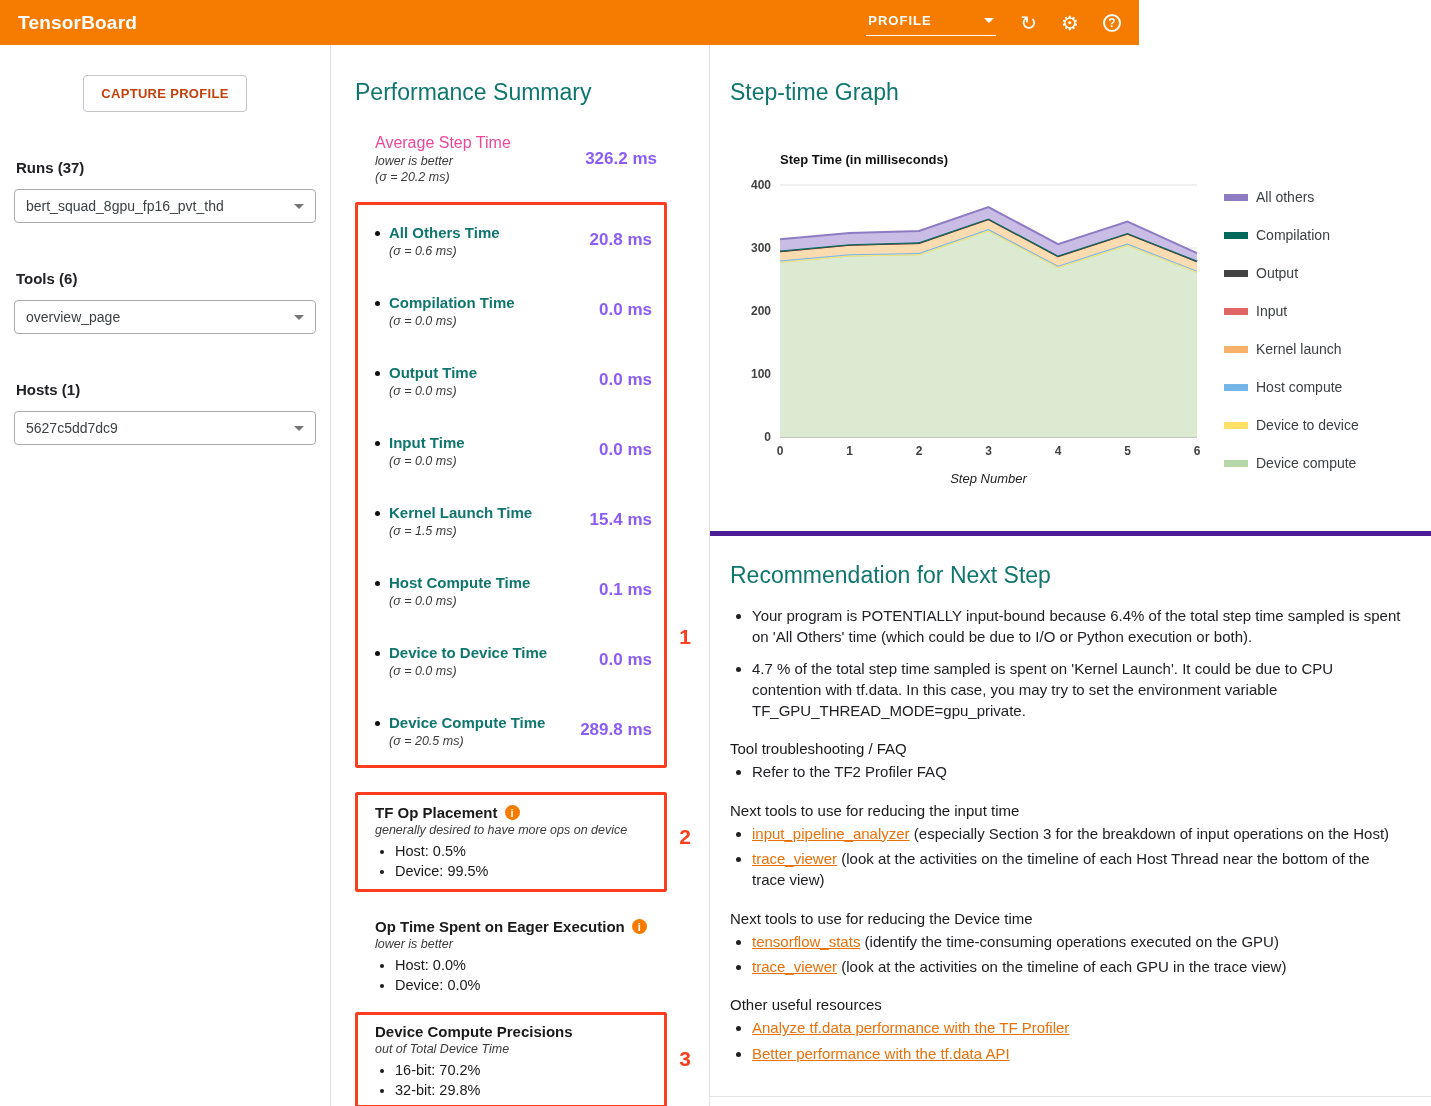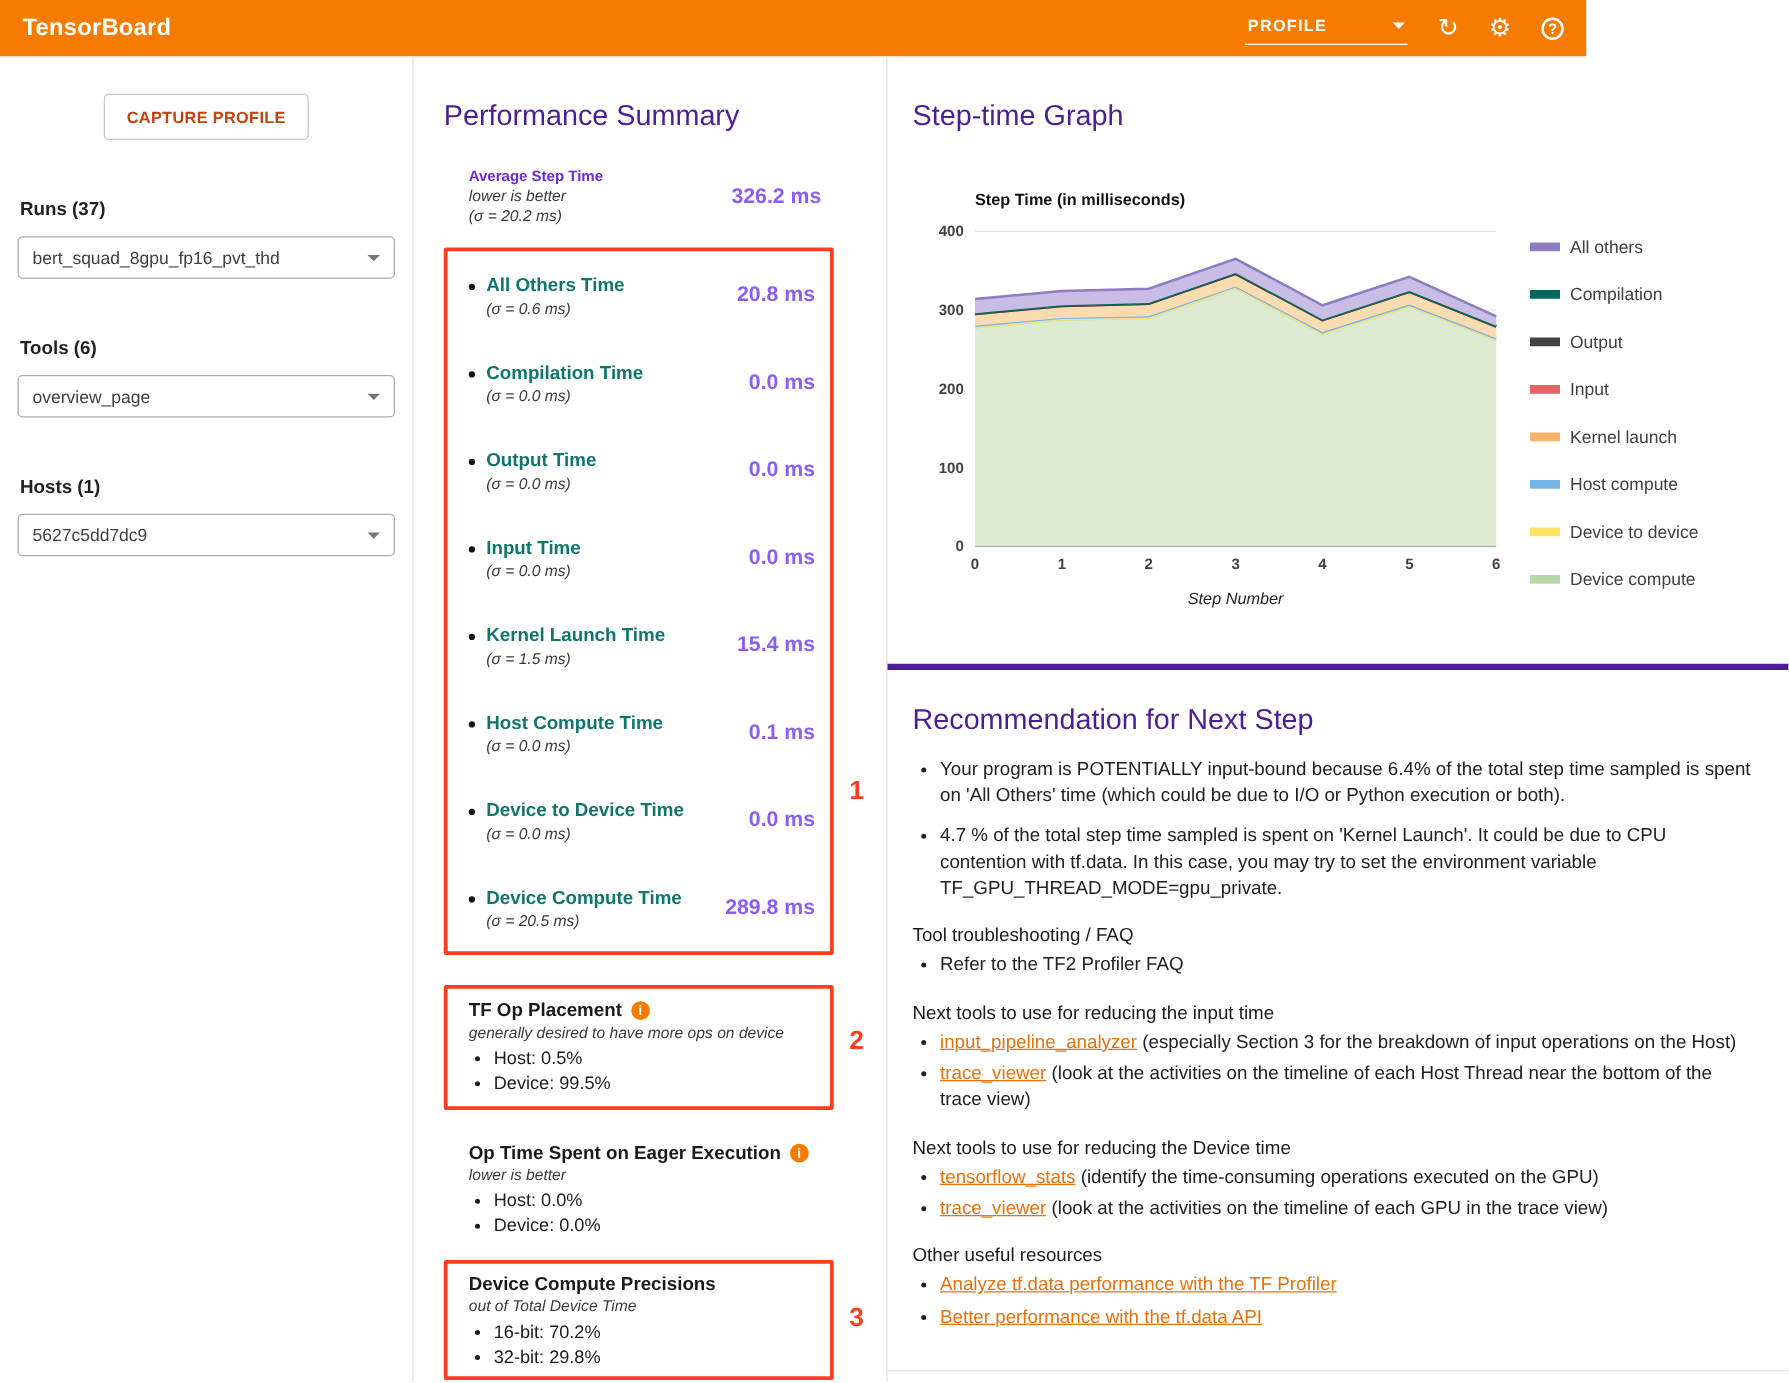--- a/index.html
+++ b/index.html
@@ -1,21 +1,21 @@
 <!DOCTYPE html>
 <html><head>
 <meta charset="utf-8">
 <style>
   * { box-sizing: border-box; }
   html,body { margin:0; padding:0; background:#fff; }
   body { font-family:"Liberation Sans","DejaVu Sans",sans-serif; color:#212121; }
   .page { position:relative; width:1431px; height:1106px; overflow:hidden; background:#fff; }
 
   
-  .header { position:absolute; top:0; left:0; width:1269px; height:45px; background:#f57c00;
+  .header { position:absolute; top:0; left:0; width:1139px; height:45px; background:#f57c00;
             display:flex; align-items:center; padding:0 18px; color:#fff; }
   .app-title { font-size:19px; font-weight:700; letter-spacing:.2px; }
   .header-right { margin-left:auto; display:flex; align-items:center; gap:24px; }
   .profile-select { display:flex; align-items:center; justify-content:space-between; width:130px;
                     border-bottom:1px solid #fff; padding:3px 2px 7px 2px; font-size:13px;
                     font-weight:700; letter-spacing:1px; cursor:pointer; }
   .caret { width:0; height:0; border-left:5px solid transparent; border-right:5px solid transparent; }
   .caret-white { border-top:5px solid #fff; }
   .caret-gray { border-top:5px solid #757575; }
   .hicon { font-size:20px; line-height:1; cursor:pointer; }
@@ -30,24 +30,24 @@
                  font-family:"Liberation Sans","DejaVu Sans",sans-serif; }
   .side-group { padding:0 14px; }
   .side-label { font-weight:700; font-size:15px; margin:47px 0 13px 2px; color:#202124; }
   .select { height:34px; border:1px solid #ababab; border-radius:4px; background:#fff;
             display:flex; align-items:center; justify-content:space-between; padding:0 11px;
             font-size:14px; color:#3c4043; cursor:pointer; }
 
   
   .mid { position:absolute; top:45px; left:331px; width:379px; bottom:0;
          border-right:1px solid #e3e3e3; padding:0 0 0 24px; overflow:hidden; }
-  h2.sec-title { font-size:23px; font-weight:400; color:#4c1d95; margin:34px 0 0 0; }
+  h2.sec-title { font-size:23px; font-weight:400; color:#0f766e; margin:34px 0 0 0; }
   .avg-row { display:flex; justify-content:space-between; align-items:center;
              width:312px; margin-top:28px; padding:0 10px 0 20px; }
-  .avg-label { font-weight:700; font-size:12px; color:#6d28d9; }
+  .avg-label { font-weight:400; font-size:16px; color:#ec4899; }
   .m-sigma, .block-sub { font-style:italic; font-size:12.5px; color:#3a3a3a; margin-top:2px; }
   .m-value { font-weight:700; font-size:17px; color:#8b5cf6; white-space:nowrap; }
 
   .redbox { position:relative; width:312px; border:3px solid #fa3e1e; border-radius:2px; }
   .annot { position:absolute; right:-27px; color:#fa3e1e; font-size:21px; font-weight:700; }
   .metrics-box { margin-top:18px; }
   .metric-row { display:flex; justify-content:space-between; align-items:center;
                 height:70px; padding:0 12px 0 17px; }
   .m-left { display:flex; gap:9px; }
   .dot { width:5px; height:5px; background:#111; border-radius:50%; margin-top:8px; flex:none; }

